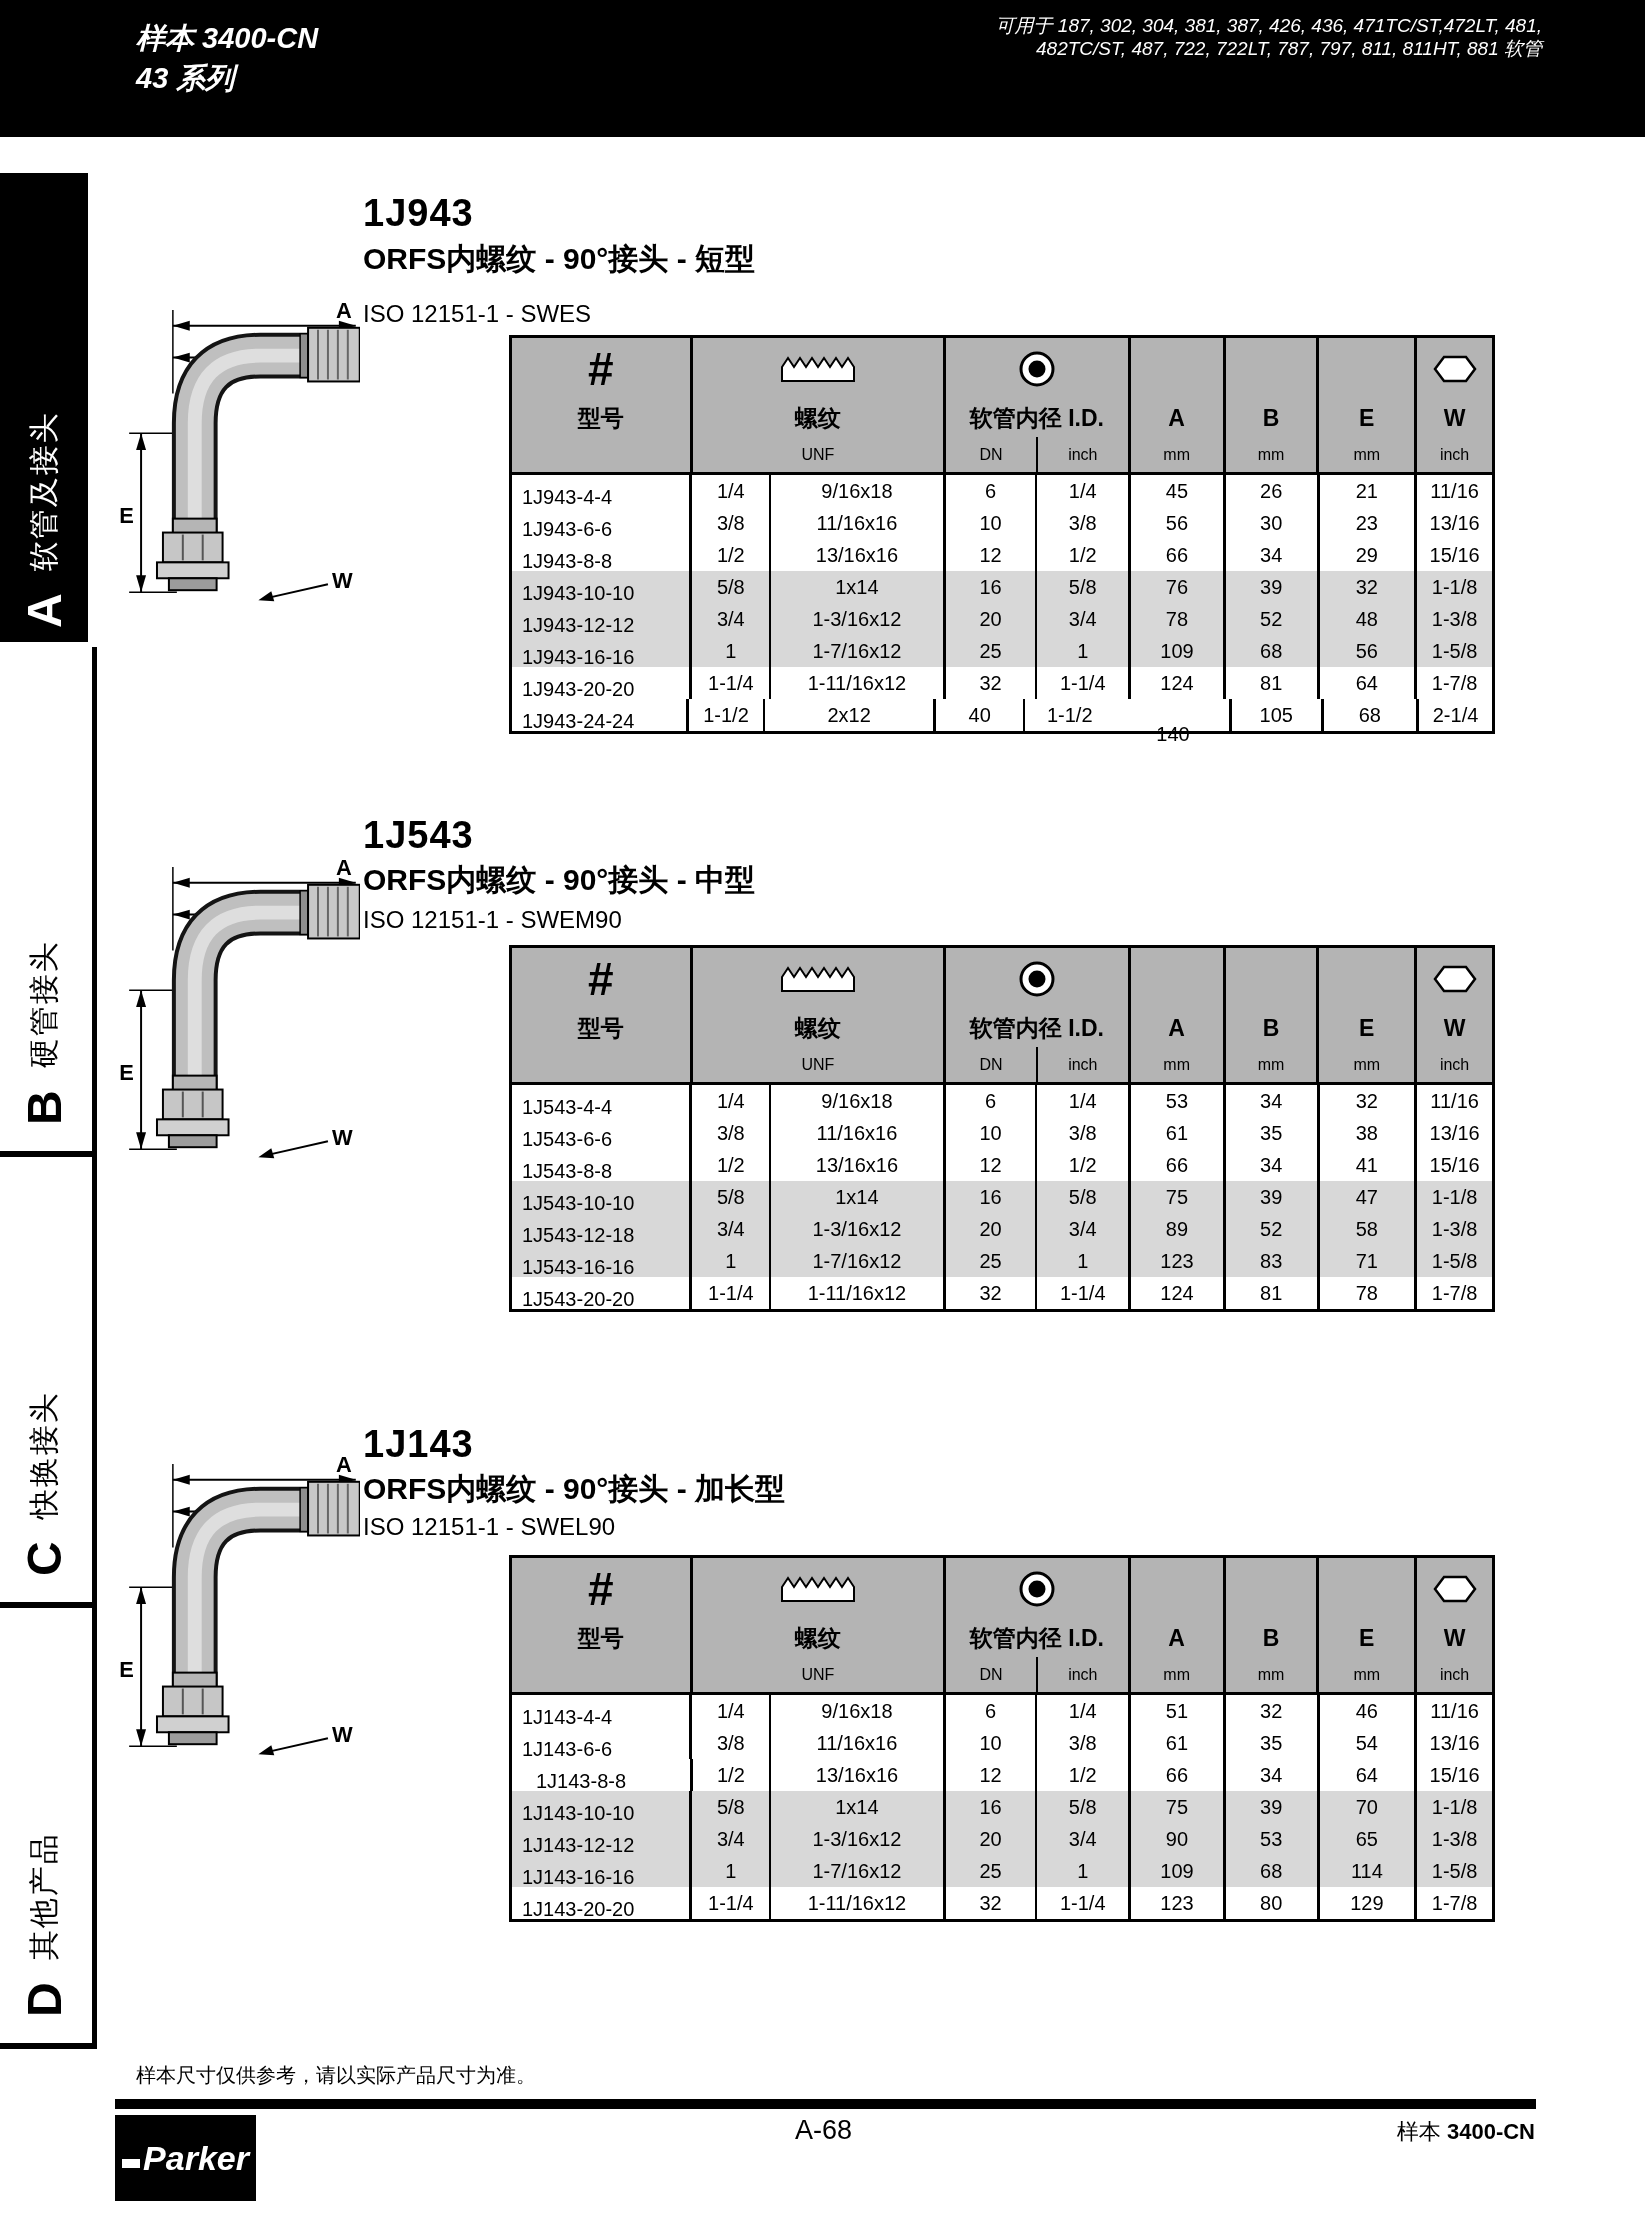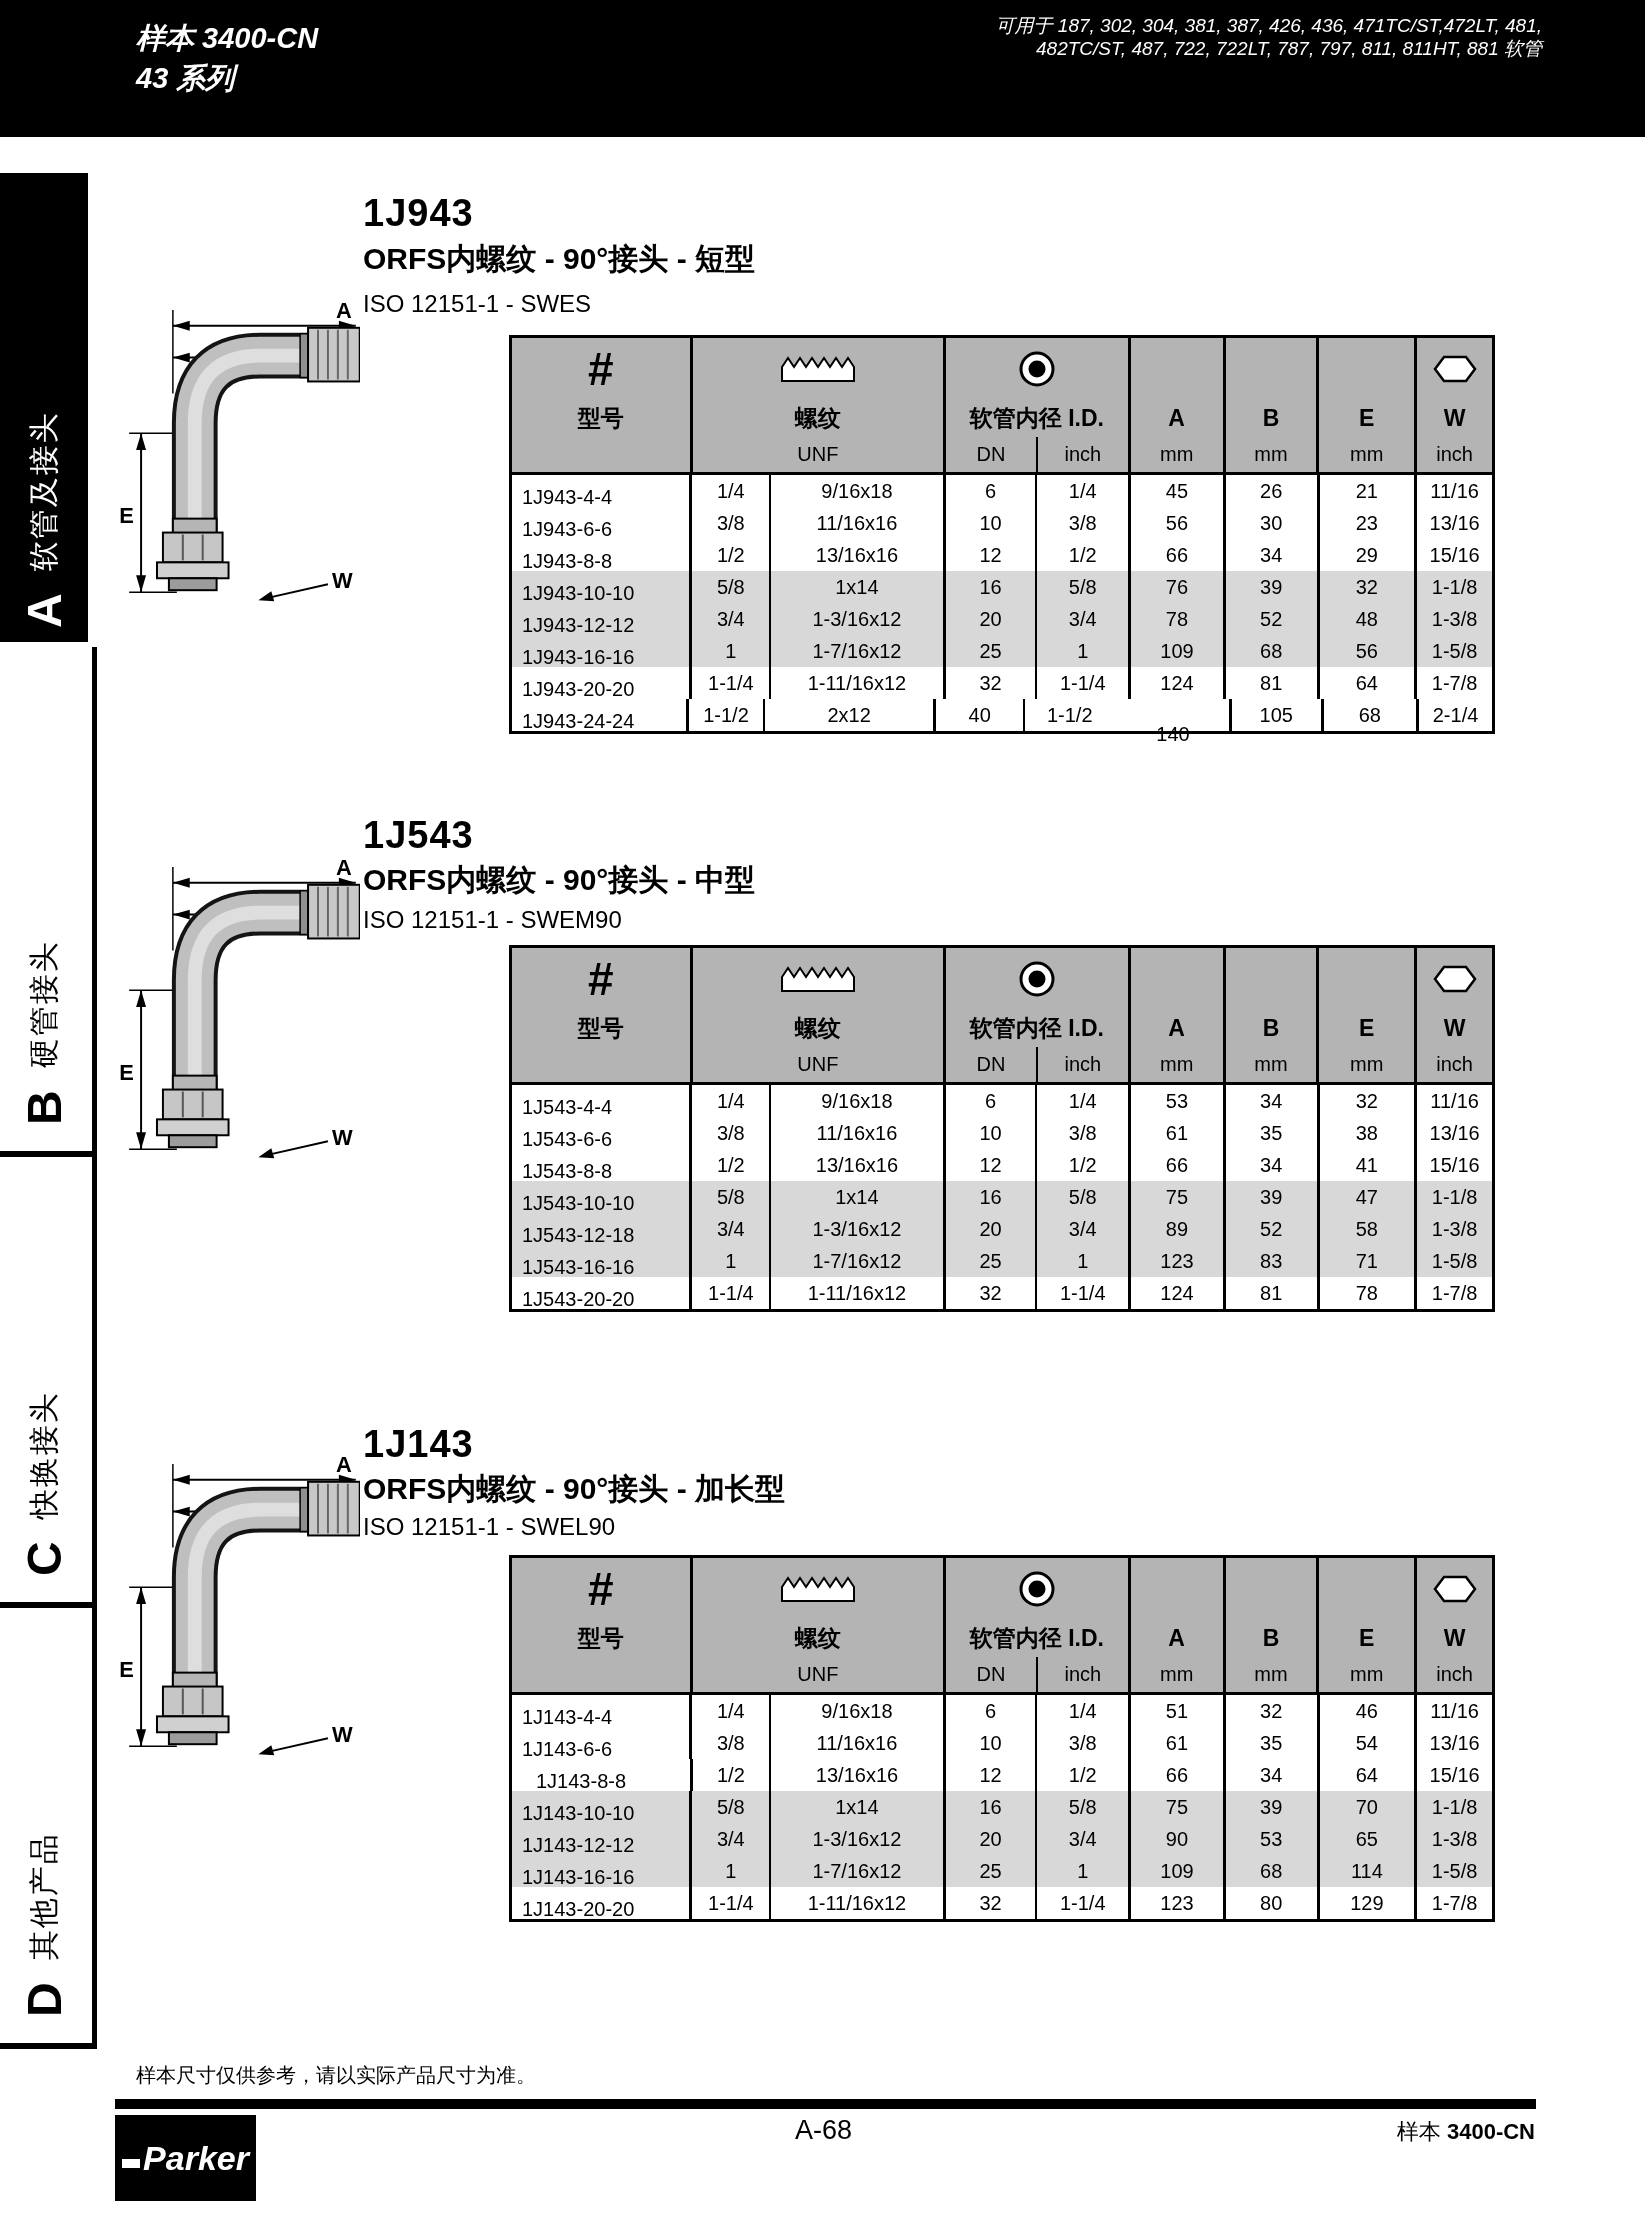--- a/index.html
+++ b/index.html
@@ -32,21 +32,21 @@
   .pdesc{position:absolute;left:363px;margin:0;font-size:30px;font-weight:bold;}
   .pstd{position:absolute;left:363px;font-size:24px;}
   .diagram-slot{position:absolute;left:111px;width:249px;height:328px;}
   
   .ptable{position:absolute;left:509px;width:980px;border:3px solid #000;background:#fff;}
   .thead{display:flex;background:#b4b4b4;border-bottom:3px solid #000;height:134px;}
   .hcol{display:flex;flex-direction:column;box-sizing:border-box;}
   .zi{height:62px;display:flex;align-items:center;justify-content:center;}
   .zl{height:38px;display:flex;align-items:center;justify-content:center;
       font-weight:bold;font-size:23px;white-space:nowrap;}
-  .zu{height:35px;display:flex;font-size:20px;}
+  .zu{height:35px;display:flex;font-size:16px;}
   .zu>span{flex:1;display:flex;align-items:center;justify-content:center;}
   .zu-split .split-r{border-left:2px solid #000;}
   .hash{font-size:46px;font-weight:bold;line-height:1;}
   .bl3{border-left:3px solid #000;}
   .bl2{border-left:2px solid #000;}
   .trow{display:flex;height:32px;}
   .trow.shaded{background:#d8d8d8;}
   .tc{box-sizing:border-box;display:flex;align-items:center;justify-content:center;font-size:20px;}
   .tc.part{justify-content:flex-start;padding-left:10px;margin-top:12px;}
   
@@ -104,21 +104,21 @@
     <div class="sb-vline"></div>
     <div class="sb-hline" style="top:1151px"></div>
     <div class="sb-hline" style="top:1602px"></div>
     <div class="sb-hline" style="top:2043px"></div>
   </nav>
 
   <main>
     <section>
       <h2 class="pnum" style="top:192px">1J943</h2>
       <h3 class="pdesc" style="top:239px">ORFS内螺纹 - 90°接头 - 短型</h3>
-      <div class="pstd" style="top:290px">ISO 12151-1 - SWES</div>
+      <div class="pstd" style="top:300px">ISO 12151-1 - SWES</div>
       <div class="diagram-slot" style="top:294px">
   <svg width="249" height="328" viewBox="0 0 250 330">
 
     <line x1="62" y1="16" x2="62" y2="100" stroke="#000" stroke-width="1.5"></line>
     <line x1="232" y1="50" x2="232" y2="76" stroke="#000" stroke-width="1.5"></line>
     <line x1="18" y1="140" x2="100" y2="140" stroke="#000" stroke-width="1.5"></line>
     <line x1="18" y1="300" x2="66" y2="300" stroke="#000" stroke-width="1.5"></line>
 
     <line x1="62" y1="32" x2="246" y2="32" stroke="#000" stroke-width="2"></line>
     <polygon points="62,32 79,27 79,37" fill="#000"></polygon>

